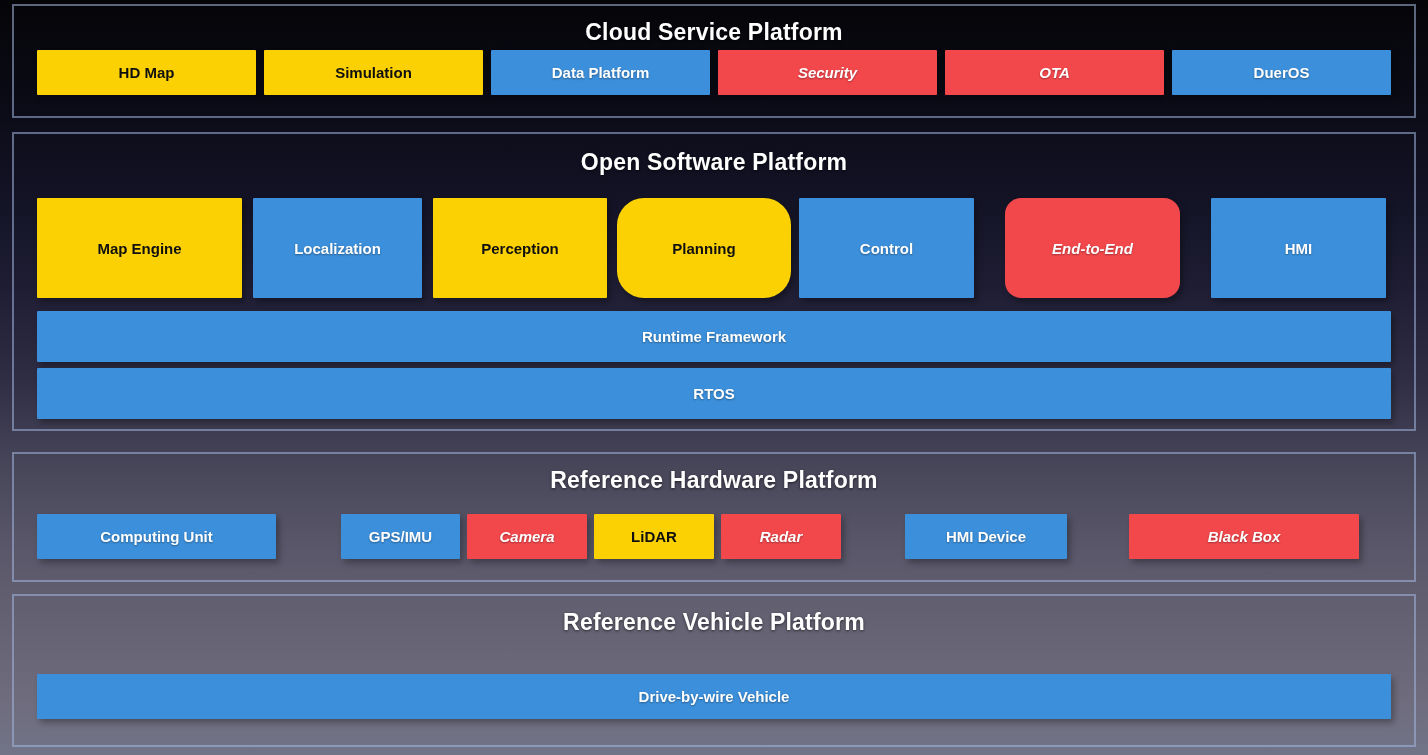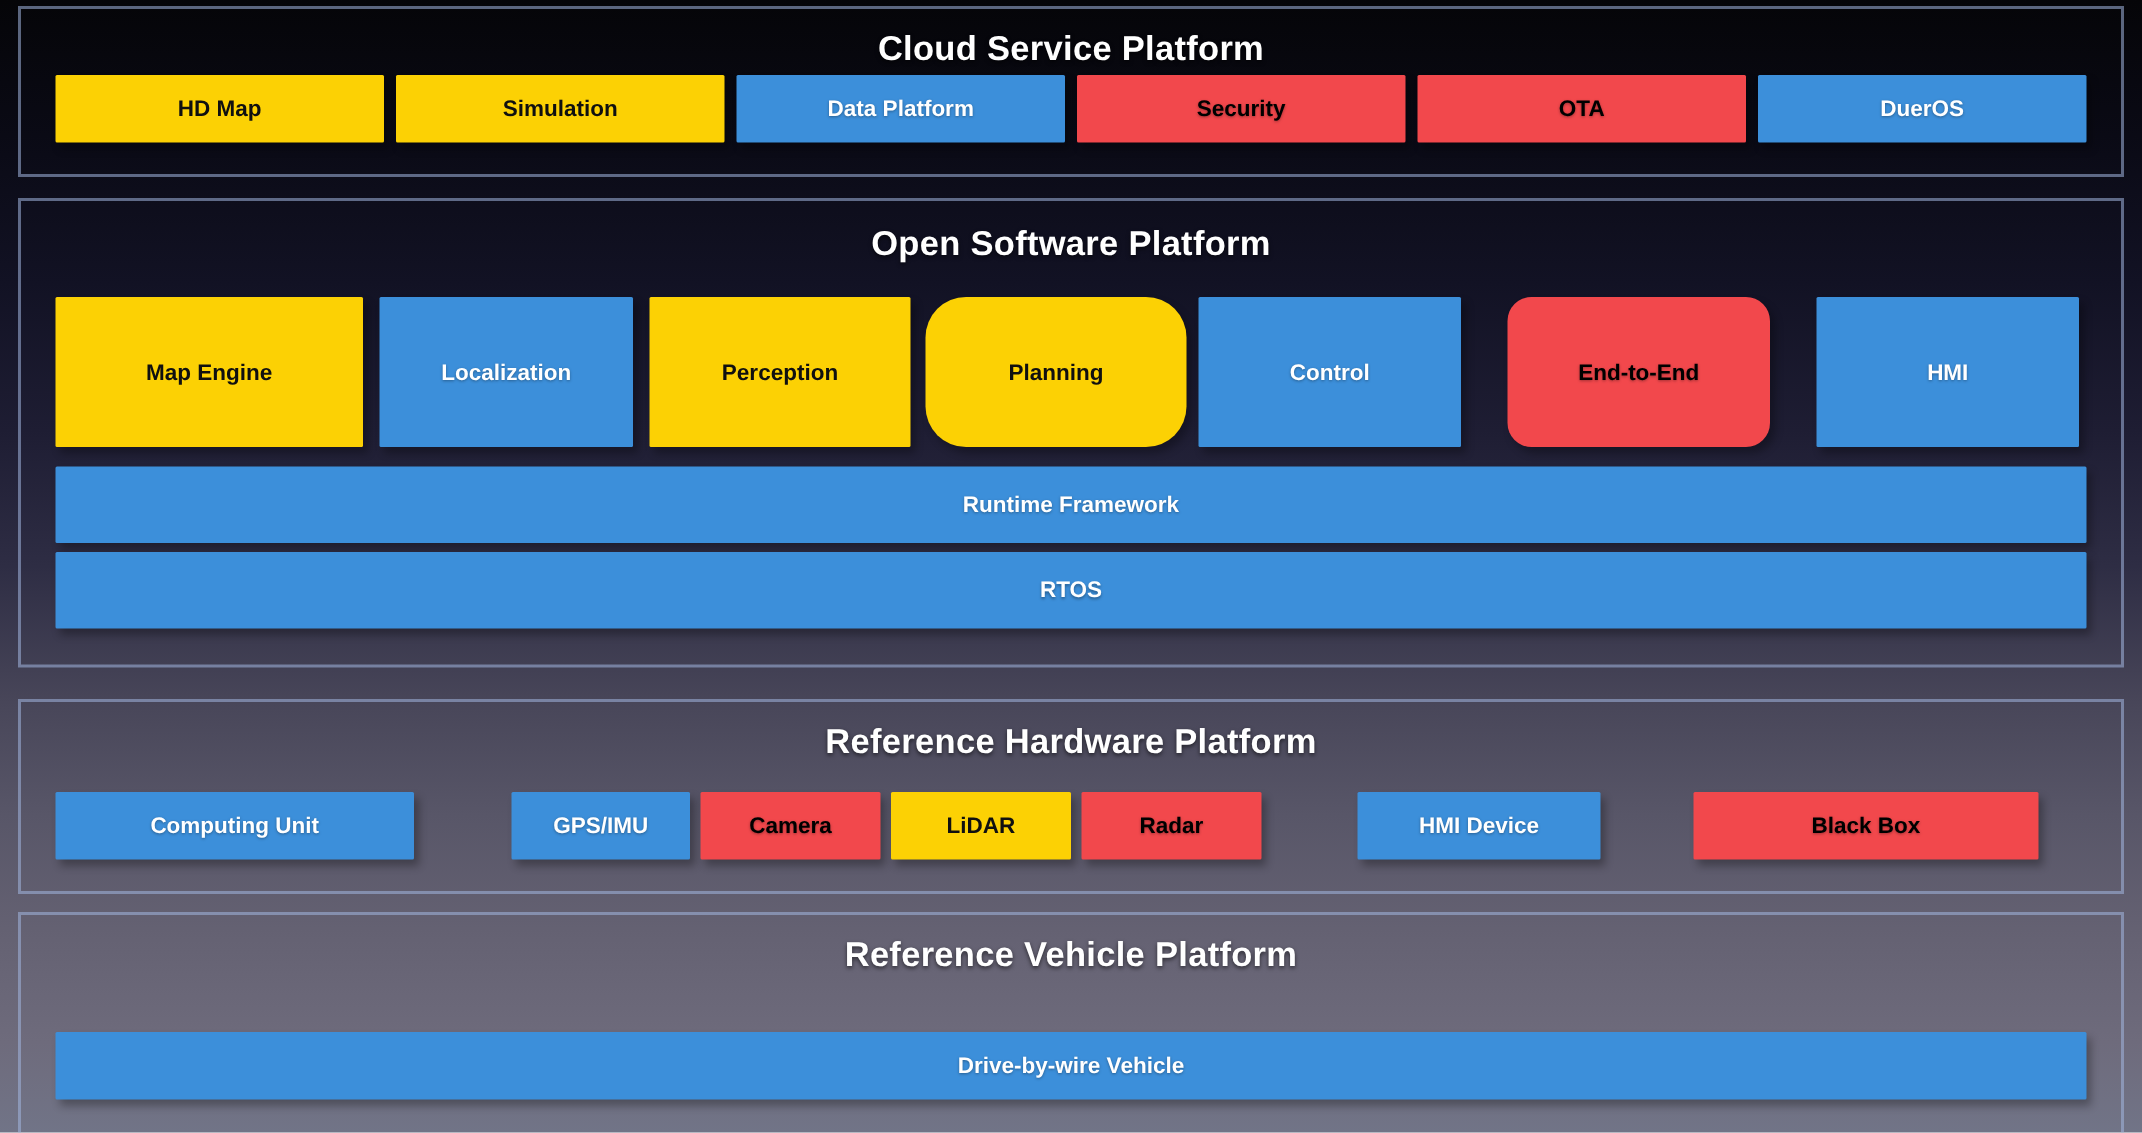--- a/index.html
+++ b/index.html
@@ -12,21 +12,21 @@
       #2e2d44 50%, #484659 62%, #585668 72%, #646172 82%,
       #6e6b7c 92%, #717487 100%);
   }
   .panel {
     margin: 0 12px;
     border: 2px solid rgba(162,182,224,0.55);
     padding: 8px 23px 20px 23px;
     box-sizing: border-box;
   }
   .panel.s1 { margin-top: 4px;  padding-bottom: 21px; }
-  .panel.s2 { margin-top: 14px; padding-top: 10px; padding-bottom: 24px; }
+  .panel.s2 { margin-top: 14px; padding-top: 10px; padding-bottom: 10px; }
   .panel.s3 { margin-top: 21px; padding-bottom: 21px; }
   .panel.s4 { margin-top: 12px; padding-bottom: 26px; }
   .panel-title {
     margin: 0; text-align: center;
     font-size: 23px; font-weight: bold; color: #ffffff;
     line-height: 36px; letter-spacing: 0.2px;
     text-shadow: 0 1px 3px rgba(0,0,0,0.6);
   }
   .row { display: flex; align-items: stretch; }
   .row.even { gap: 8px; }
@@ -41,21 +41,21 @@
     border-radius: 1px;
     text-align: center;
   }
   .box { height: 45px; }
   .row.modules .box { height: 100px; }
   .bar { height: 51px; width: 100%; margin-top: 13px; }
   .bar + .bar { margin-top: 6px; }
   .panel.s4 .bar { height: 45px; margin-top: 34px; }
   [data-color="yellow"] { background: var(--yellow); color: #101010; }
   [data-color="blue"]   { background: var(--blue);   color: #ffffff; text-shadow: 0 1px 2px rgba(0,0,0,0.35); }
-  [data-color="red"]    { background: var(--red);    color: #000000; text-shadow: 0 1px 2px rgba(0,0,0,0.35); }
+  [data-color="red"]    { background: var(--red);    color: #ffffff; text-shadow: 0 1px 2px rgba(0,0,0,0.35); font-style: italic; }
 </style>
 </head>
 <body>
 
 <div>
 
   <section class="panel s1">
     <h2 class="panel-title">Cloud Service Platform</h2>
     <div class="row even">
       <div class="box" data-color="yellow">HD Map</div>

